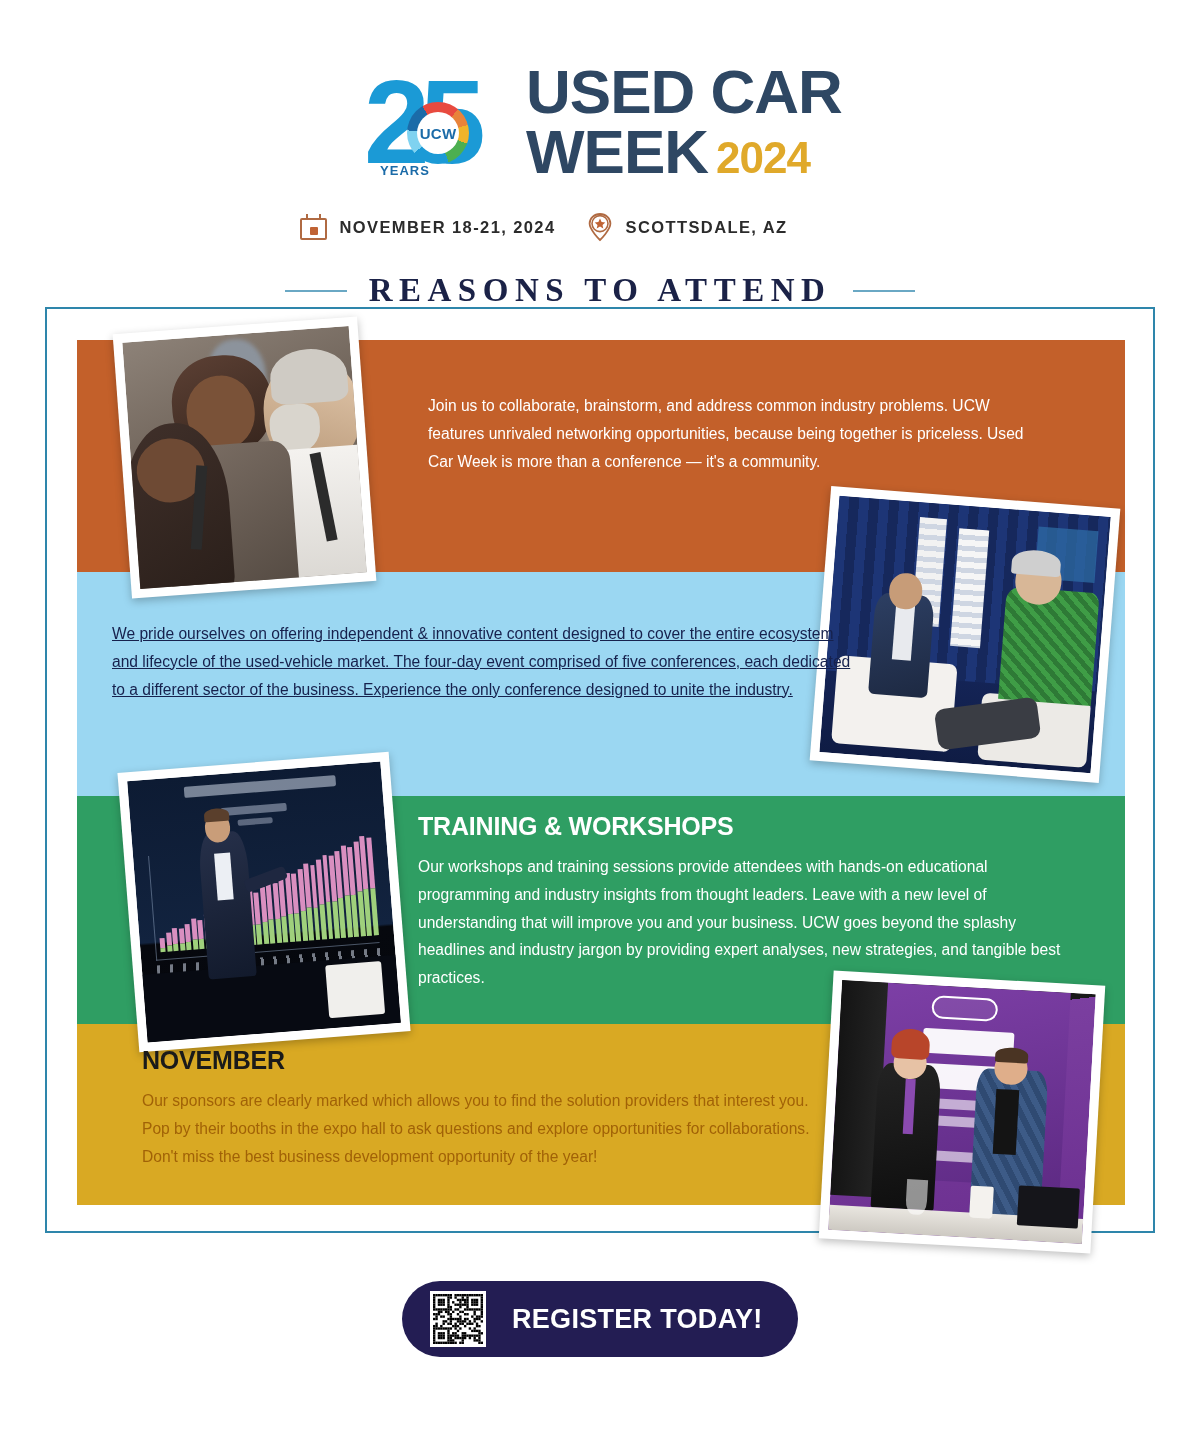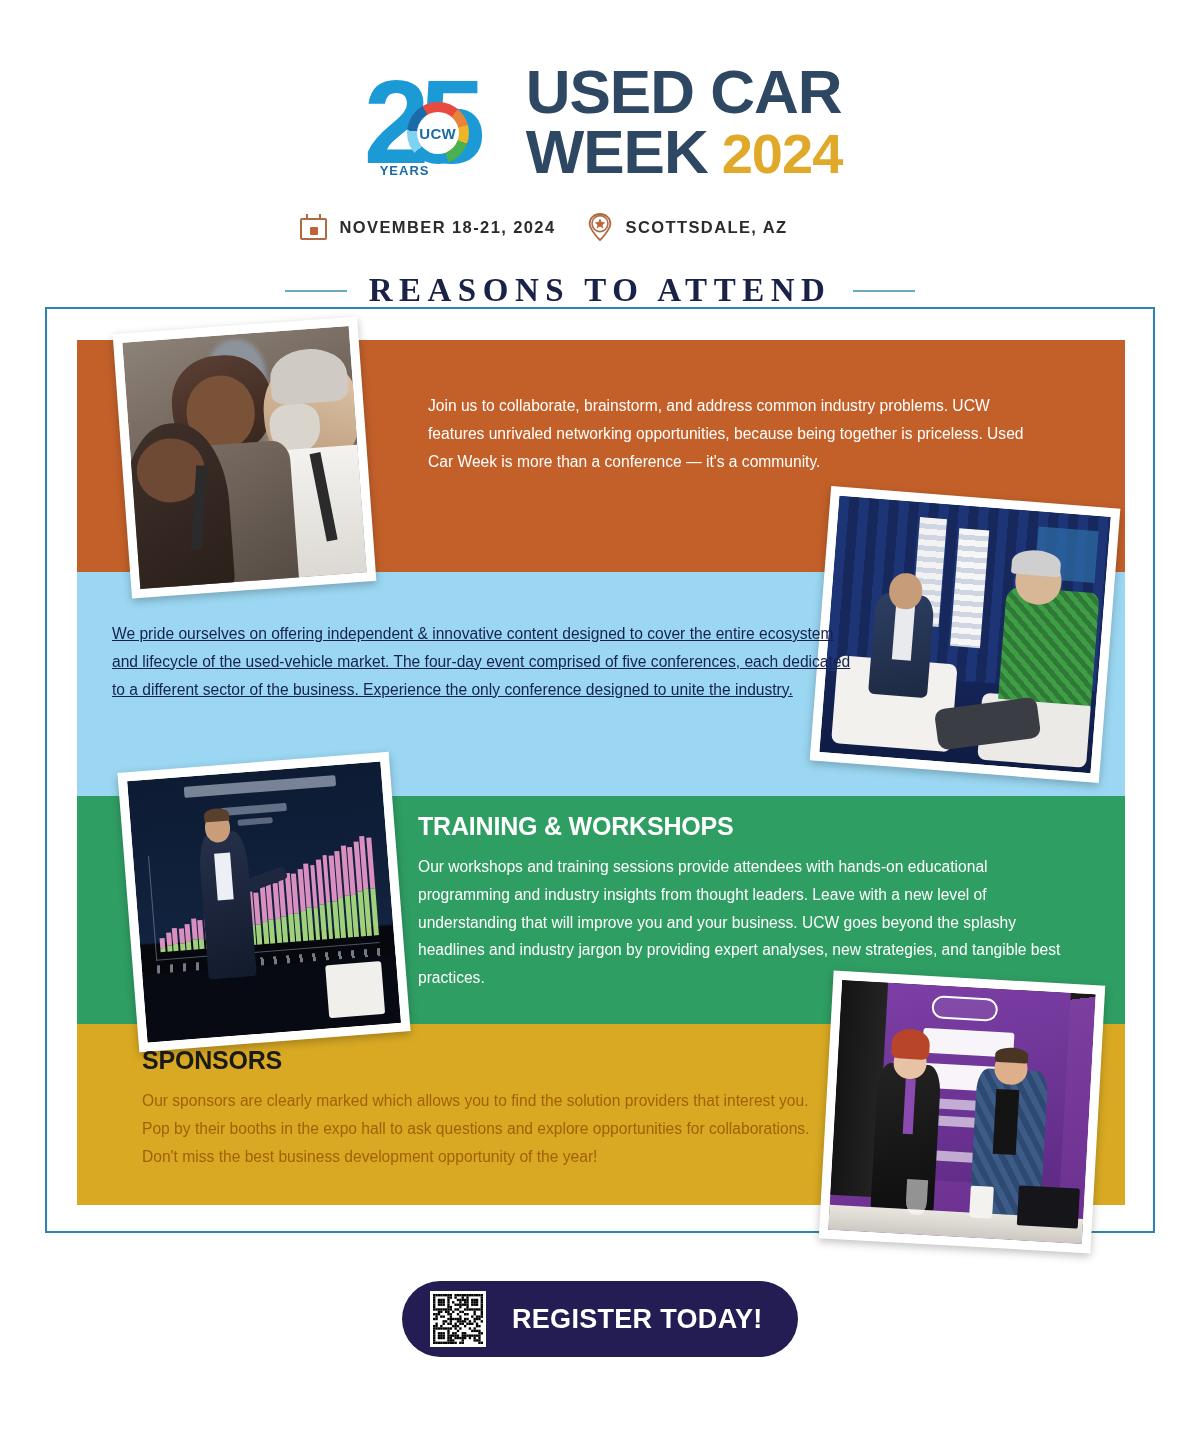--- a/index.html
+++ b/index.html
@@ -49,27 +49,27 @@
     content:""; position:absolute; width:42px; height:42px; border-radius:50%; background:#fff;
   }
   .ucw-ring span {
     position:relative; z-index:2; font-size:15px; font-weight:800; color:#1b6ba8; letter-spacing:0.3px;
   }
   .titleblock { display:flex; flex-direction:column; }
   .line1 {
     font-size:62px; line-height:0.96; font-weight:800; color:#2e4763;
     letter-spacing:-1px; font-family:"Liberation Sans", sans-serif;
   }
-  .line2 { display:flex; align-items:baseline; gap:14px; }
+  .line2 { display:flex; align-items:baseline; gap:8px; }
   .line2 .wk {
     font-size:62px; line-height:1.0; font-weight:800; color:#2e4763;
     letter-spacing:-1px; font-family:"Liberation Sans", sans-serif;
   }
   .line2 .yr {
-    font-size:56px; line-height:1.0; font-weight:800; color:#e0a92a;
+    font-size:44px; line-height:1.0; font-weight:800; color:#e0a92a;
     letter-spacing:-1px; font-family:"Liberation Sans", sans-serif;
   }
 
   .meta-row {
     position:absolute; top:212px; left:0; width:1088px;
     display:flex; align-items:center; justify-content:center; gap:30px;
   }
   .meta-item { display:flex; align-items:center; gap:12px; }
   .meta-item .txt {
     font-size:16.5px; font-weight:700; color:#2b2b2b; letter-spacing:1.4px;
@@ -601,21 +601,21 @@
           <div class="w1r"></div>
       <div class="table"></div>
           <div class="glass"></div>
           <div class="cup"></div>
           <div class="lap"></div>
     </div>
       </div>
   </div>
 
   <div class="blk blk-sponsors darkest">
-    <h3>SPONSORS</h3>
+    <h3>NOVEMBER</h3>
     <p>Our sponsors are clearly marked which allows you to find the solution providers that interest you. Pop by their booths in the expo hall to ask questions and explore opportunities for collaborations. Don't miss the best business development opportunity of the year!</p>
   </div>
 
   <div class="cta">
     <span class="qr"><span class="qr-grid" id="qrgrid" style="background: none;"><svg width="50" height="50" viewBox="0 0 50 50" style="display:block">
             <rect width="50" height="50" fill="#fff"></rect>
             <rect x="0.00" y="0.00" width="2.38" height="2.38" fill="#000"></rect>
             <rect x="2.38" y="0.00" width="2.38" height="2.38" fill="#000"></rect>
             <rect x="4.76" y="0.00" width="2.38" height="2.38" fill="#000"></rect>
             <rect x="7.14" y="0.00" width="2.38" height="2.38" fill="#000"></rect>

